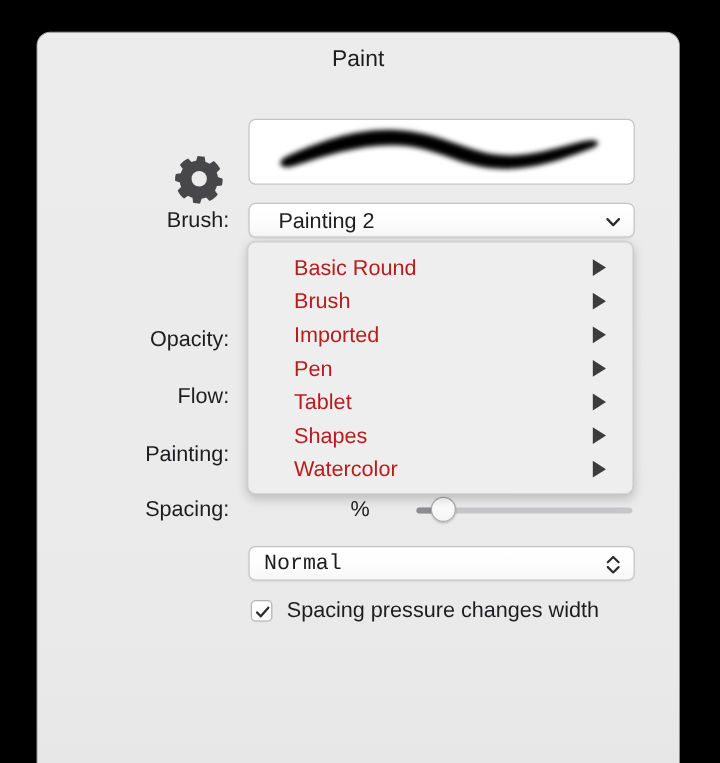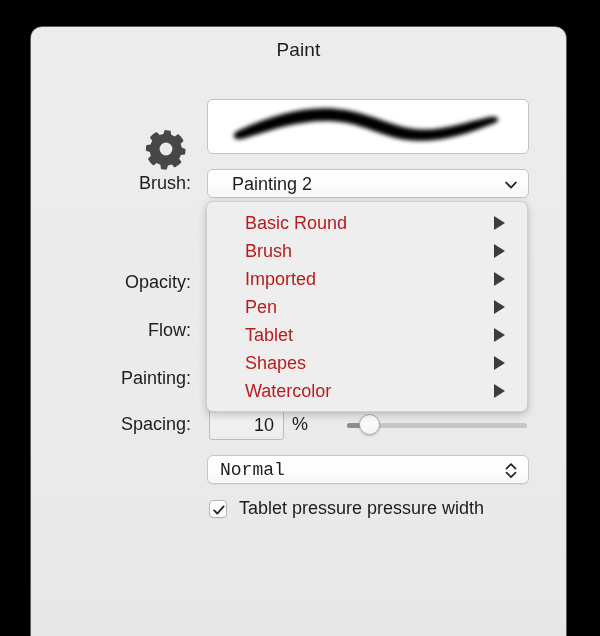--- a/index.html
+++ b/index.html
@@ -229,23 +229,20 @@
     </div>
 
 
     <div class="lbl" style="top:245px">Opacity:</div>
 
     <div class="lbl" style="top:293px">Flow:</div>
 
     <div class="lbl" style="top:341px">Painting:</div>
 
     <div class="lbl" style="top:387px">Spacing:</div>
-    <div class="numfield" style="left:178px; top:383px">
-      <span>10</span>
-    </div>
     <div class="pct" style="left:261px; top:387px">%</div>
     <div class="slider" style="left:316px; top:388px; width:180px">
       <div class="track"></div>
       <div class="fill" style="width:22px"></div>
       <div class="knob" style="left:12px"></div>
     </div>
 
     <div class="popbtn">
       <div class="popbtn-text">Normal</div>
       <div class="popbtn-arrows">
@@ -255,21 +252,21 @@
         </svg>
       </div>
     </div>
 
     <div class="checkrow">
       <div class="checkbox">
         <svg width="16" height="16" viewBox="0 0 16 16" aria-hidden="true">
           <path d="M3.2 8.4 L6.3 11.6 L12.6 4.4" fill="none" stroke="#2b2b2d" stroke-width="1.9" stroke-linecap="round" stroke-linejoin="round"></path>
         </svg>
       </div>
-      <div class="checklabel">Tablet pressure pressure width</div>
+      <div class="checklabel">Spacing pressure changes width</div>
     </div>
 
     <div class="menu">
       <div class="menu-item">
         <span>Basic Round</span>
         <span class="submenu-arrow"></span>
       </div>
       <div class="menu-item">
         <span>Brush</span>
         <span class="submenu-arrow"></span>

